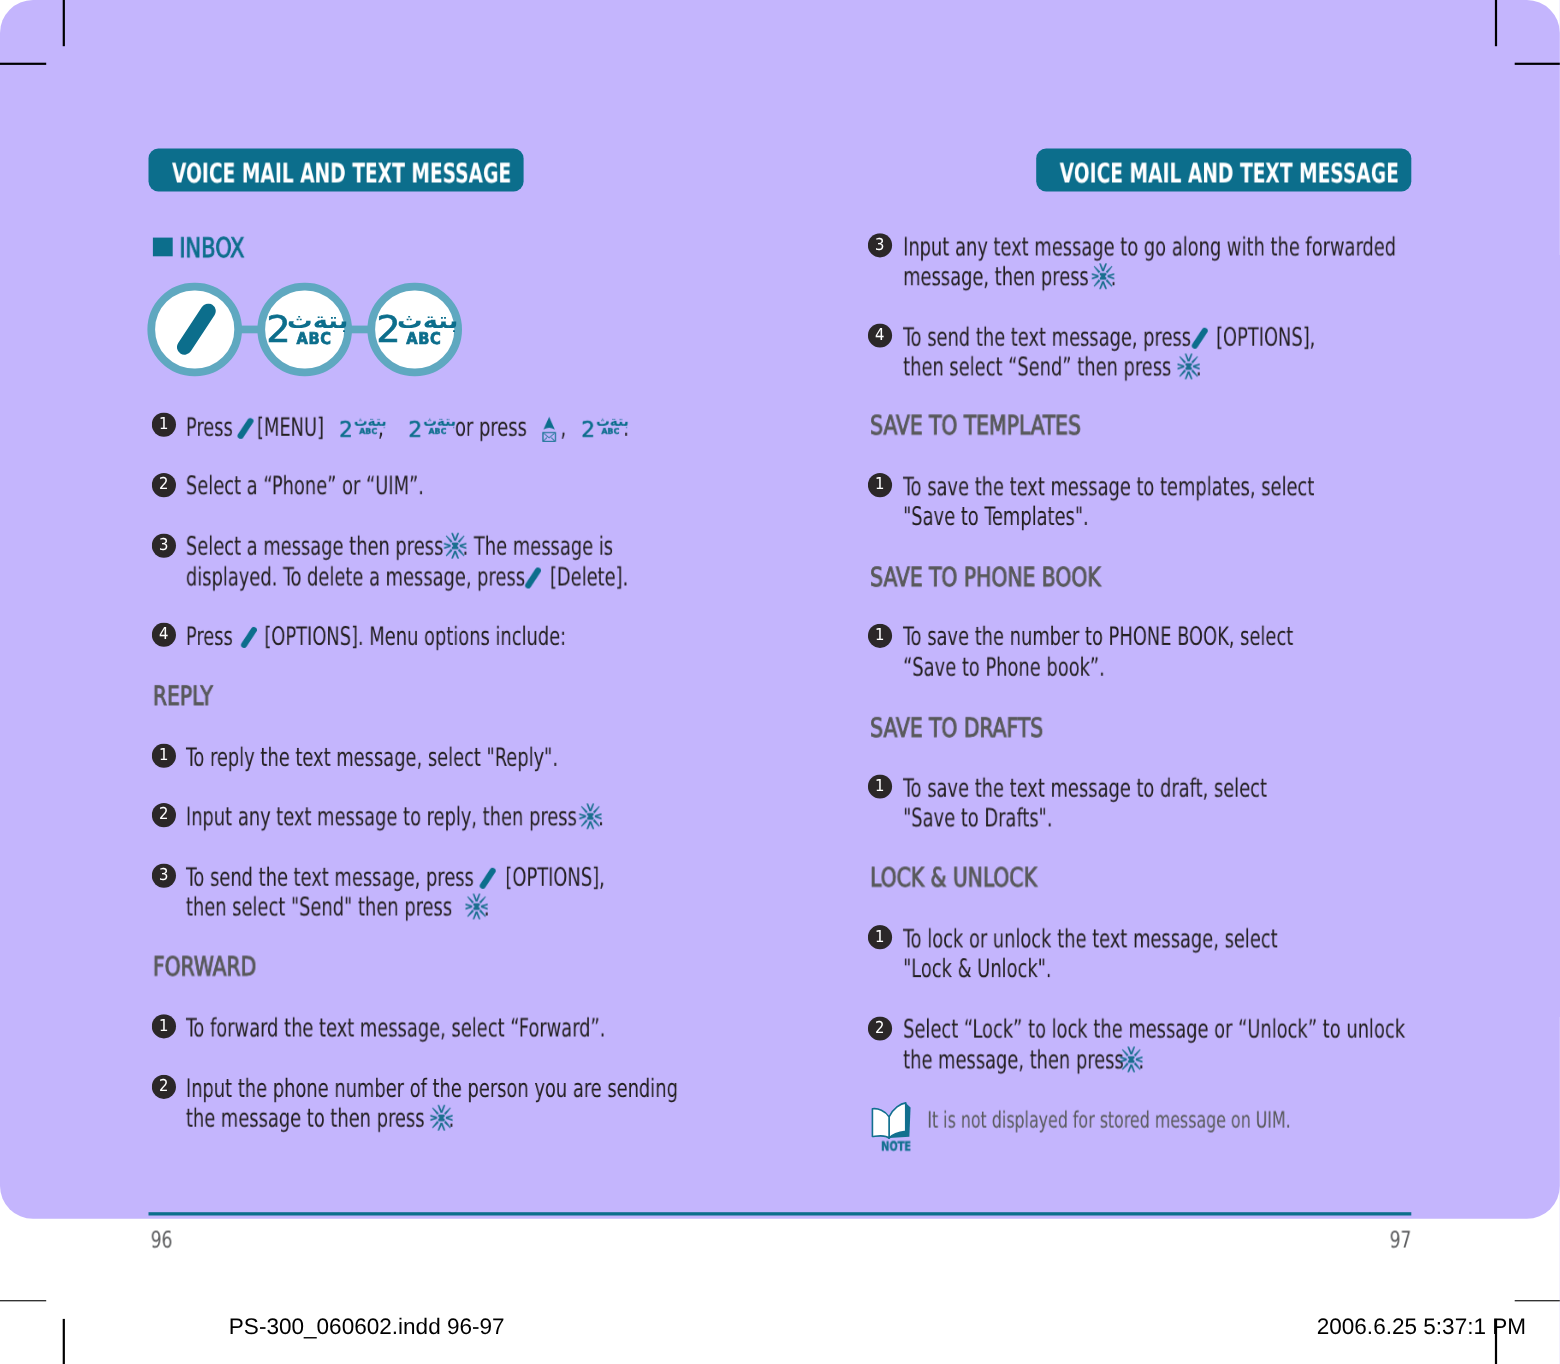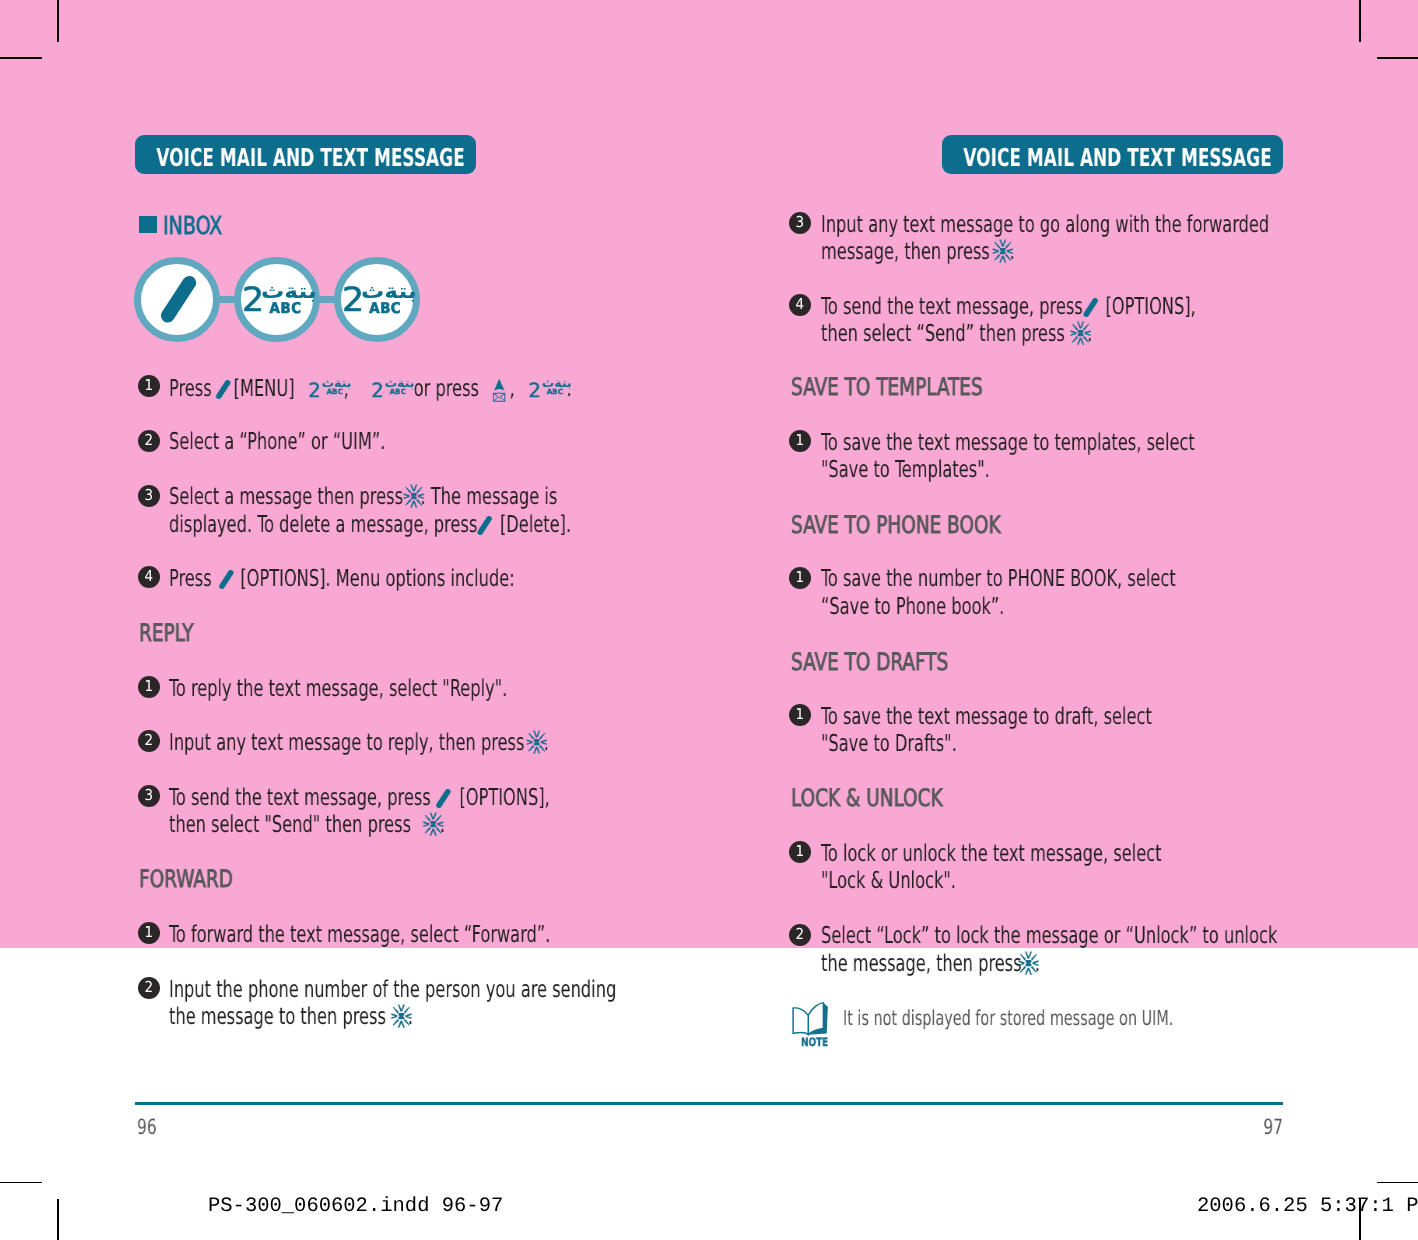--- a/index.html
+++ b/index.html
@@ -1,19 +1,19 @@
 <!DOCTYPE html>
 <html><head>
 <meta charset="utf-8">
 <title>VOICE MAIL AND TEXT MESSAGE</title>
 <style>  html,body{margin:0;padding:0;}
   body{width:1418px;height:1240px;background:#ffffff;position:relative;overflow:hidden;
        font-family:"DejaVu Sans",sans-serif;font-stretch:condensed;
        -webkit-font-smoothing:antialiased;text-rendering:geometricPrecision;}
-  #page{position:absolute;left:0;top:0;width:1418px;height:948px;background:#f9a8d4;}
+  #page{position:absolute;left:0;top:0;width:1418px;height:1108px;background:#c4b5fd;border-radius:30px;}
   .ln,.hd,.num,.inbox,.pgn,.foot,.notelbl,.notetxt,.banner .lbl,.kd,.kr{will-change:transform;}
   .cm{position:absolute;background:#000;}
 
   .banner{position:absolute;height:39.3px;width:341px;border-radius:9px;background:#0c6e8c;}
   .banner .lbl{position:absolute;left:0;top:0;width:341px;height:39.3px;color:#fff;
           display:flex;align-items:center;justify-content:center;white-space:nowrap;
           font-size:24.6px;font-weight:bold;line-height:1;}
   .banner .lbl{transform:scaleX(0.767);padding-left:13px;padding-top:7px;box-sizing:border-box;}
 
   .sq{position:absolute;background:#0c6e8c;}
@@ -39,21 +39,21 @@
 
   .ln{position:absolute;white-space:pre;color:#231f20;font-size:23.2px;line-height:40px;
       height:40px;transform:scaleX(0.778);transform-origin:left top;}
   .hd{position:absolute;white-space:nowrap;color:#58595b;font-size:24.0px;font-weight:normal;
       -webkit-text-stroke:0.85px #58595b;
       line-height:1;transform:scaleX(0.855);transform-origin:left top;}
   .pgn{position:absolute;color:#58595b;font-size:21px;line-height:1;transform:scaleX(0.82);
        transform-origin:left top;}
   .pgr{transform-origin:right top;text-align:right;}
   .rule{position:absolute;background:#0c6e8c;height:2.8px;}
-  .foot{position:absolute;font-family:Liberation Mono, monospace;font-stretch:normal;
+  .foot{position:absolute;font-family:Liberation Sans, sans-serif;font-stretch:normal;
         font-size:20.5px;color:#000;white-space:nowrap;line-height:1;}
 
   .gap{display:inline-block;height:1px;vertical-align:baseline;}
   .ic{display:inline-block;vertical-align:baseline;transform:scaleX(1.2853);transform-origin:left center;}
   .icb{width:21.2px;height:24.3px;position:relative;top:3.9px;}
   .ics{width:15.0px;height:19.0px;position:relative;top:3.0px;}
   .ice{width:13.1px;height:28.0px;position:relative;top:5.5px;}
   .ick{display:inline-block;white-space:nowrap;position:relative;top:0px;
        width:43.1px;height:16px;vertical-align:baseline;
        transform:scaleX(1.2853);transform-origin:left center;}

